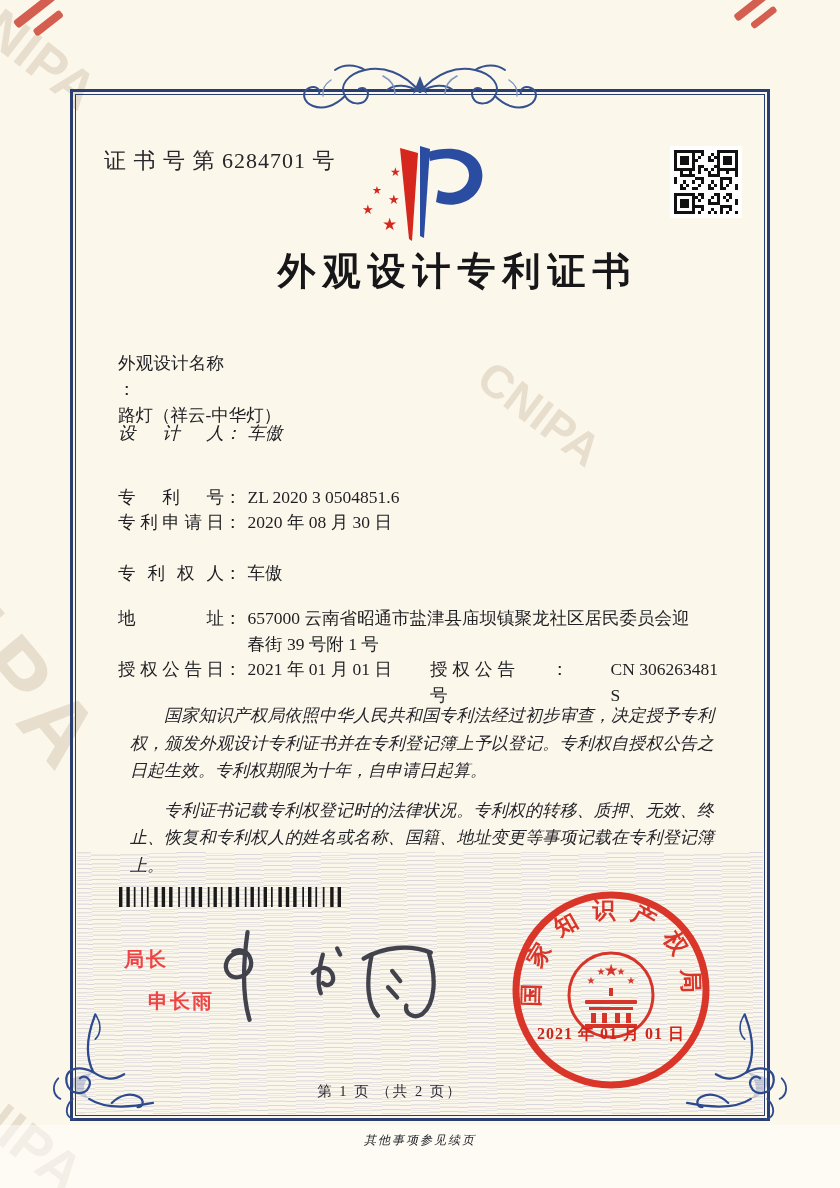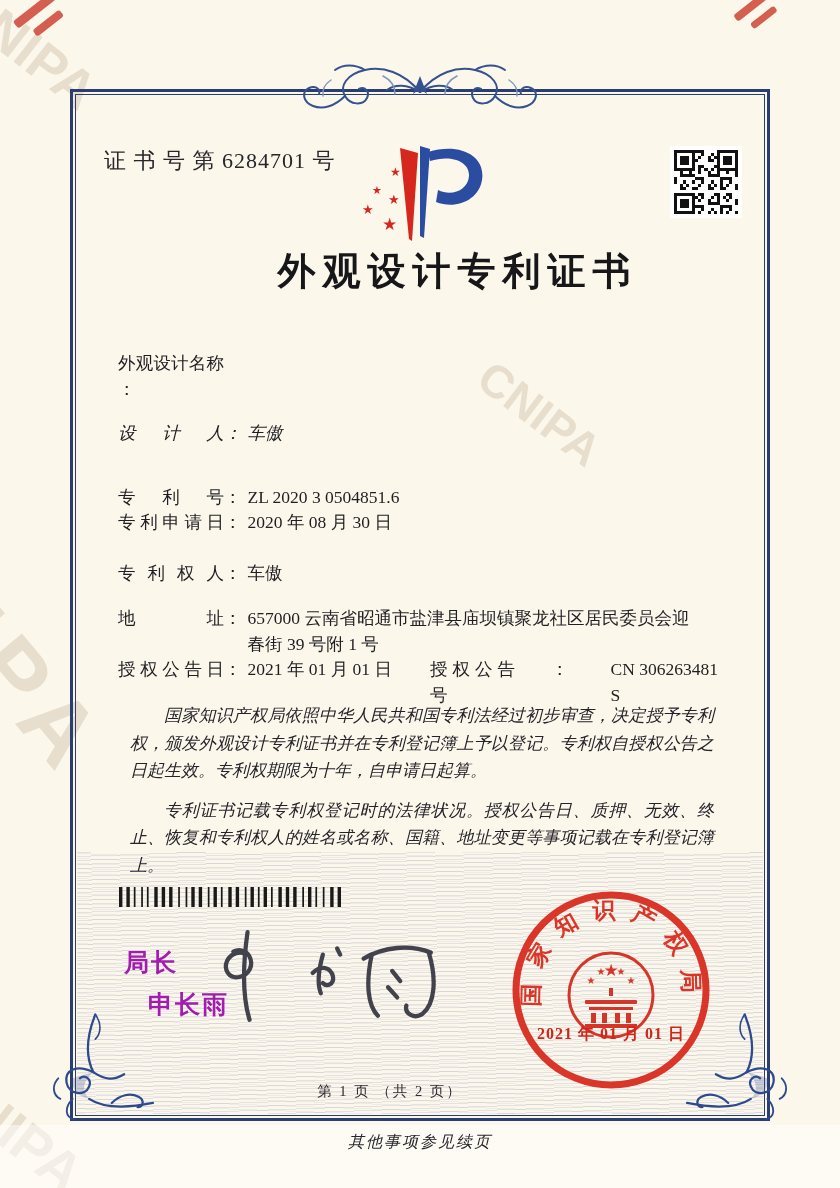--- a/index.html
+++ b/index.html
@@ -35,26 +35,26 @@
   .f-label{display:inline-block;width:106px;text-align:justify;text-align-last:justify;}
   .f-colon{margin-right:6px;}
   .f-value{white-space:pre-wrap;}
   .addr .f-value{width:452px;}
   .pair2{position:absolute;left:312px;display:flex;gap:36px;}
 
   .body-text{position:absolute;left:118px;top:690px;width:608px;font-size:17px;line-height:27.5px;
              font-style:italic;text-align:justify;color:#23232a;}
   .body-text p{margin:12px;text-indent:2em;}
 
-  .sig-label{position:absolute;left:124px;font-size:25px;font-weight:600;color:#a21caf;letter-spacing:2px;}
+  .sig-label{position:absolute;left:124px;font-size:20px;font-weight:600;color:#ef4444;letter-spacing:2px;}
   .seal-date{position:absolute;left:509px;top:1024px;width:204px;text-align:center;
              font-size:16px;font-weight:700;color:#d0261a;letter-spacing:1px;}
   .footer-page{position:absolute;left:70px;top:1082px;width:640px;text-align:center;
                font-size:14.5px;letter-spacing:2px;color:#2a2a30;}
-  .note{position:absolute;left:0;top:1132px;width:840px;text-align:center;font-size:16px;
+  .note{position:absolute;left:0;top:1132px;width:840px;text-align:center;font-size:12px;
         font-style:italic;letter-spacing:2px;color:#26262b;}
   .qrbox{position:absolute;left:670px;top:146px;width:72px;height:72px;background:#fff;
          display:flex;align-items:center;justify-content:center;}
 </style>
 </head>
 <body>
 
 <div class="page">
 
   <span class="wm" style="left:-20px;top:-28px;font-size:54px;transform:rotate(38deg);">CNIPA</span>
@@ -342,20 +342,21 @@
         <rect x="17" y="20" width="1" height="1" fill="#111"></rect>
         <rect x="20" y="20" width="1" height="1" fill="#111"></rect>
       </svg>
   </div>
 
   <div class="title">外观设计专利证书</div>
 
   <div class="field-row" style="top:350px;flex-direction:column;">
     <span class="f-label">外观设计名称</span>
       <span class="f-colon">：</span>
+      <span class="f-value">路灯（祥云-中华灯）</span>
   </div>
   <div class="field-row" style="top:420px;font-style:italic;">
     <span class="f-label">设计人</span>
       <span class="f-colon">：</span>
       <span class="f-value">车傲</span>
   </div>
   <div class="field-row" style="top:457px;margin-top:27px;">
     <span class="f-label">专利号</span>
       <span class="f-colon">：</span>
       <span class="f-value">ZL 2020 3 0504851.6</span>
@@ -382,21 +383,21 @@
       <span class="f-value">2021 年 01 月 01 日</span>
     <span class="pair2">
       <span class="f-label" style="width:96px;">授权公告号</span>
         <span class="f-colon">：</span>
         <span class="f-value">CN 306263481 S</span>
     </span>
   </div>
 
   <div class="body-text">
     <p>国家知识产权局依照中华人民共和国专利法经过初步审查，决定授予专利权，颁发外观设计专利证书并在专利登记簿上予以登记。专利权自授权公告之日起生效。专利权期限为十年，自申请日起算。</p>
-    <p>专利证书记载专利权登记时的法律状况。授权公告日、质押、无效、终止、恢复和专利权人的姓名或名称、国籍、地址变更等事项记载在专利登记簿上。</p>
+    <p>专利证书记载专利权登记时的法律状况。专利权的转移、质押、无效、终止、恢复和专利权人的姓名或名称、国籍、地址变更等事项记载在专利登记簿上。</p>
   </div>
 
   <svg id="barcode-svg" class="abs" style="left:119px;top:887px;" width="224" height="20" viewBox="0 0 224 20" preserveAspectRatio="none">
       <rect x="0.0" y="0" width="3.4" height="20" fill="#1a1a1a"></rect>
       <rect x="7.4" y="0" width="3.4" height="20" fill="#1a1a1a"></rect>
       <rect x="14.8" y="0" width="1.7" height="20" fill="#1a1a1a"></rect>
       <rect x="22.2" y="0" width="1.7" height="20" fill="#1a1a1a"></rect>
       <rect x="27.9" y="0" width="1.7" height="20" fill="#1a1a1a"></rect>
       <rect x="35.3" y="0" width="3.4" height="20" fill="#1a1a1a"></rect>
       <rect x="42.7" y="0" width="3.4" height="20" fill="#1a1a1a"></rect>

